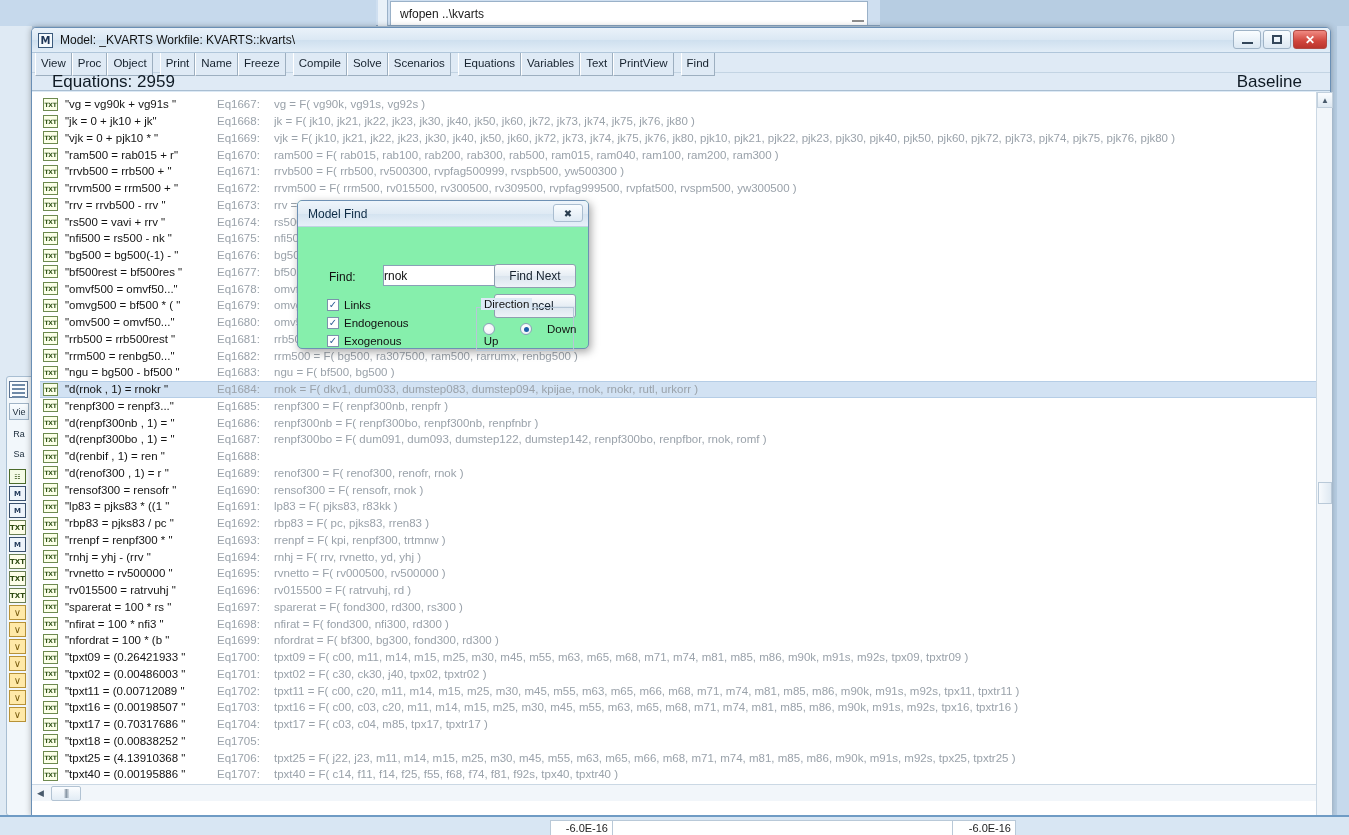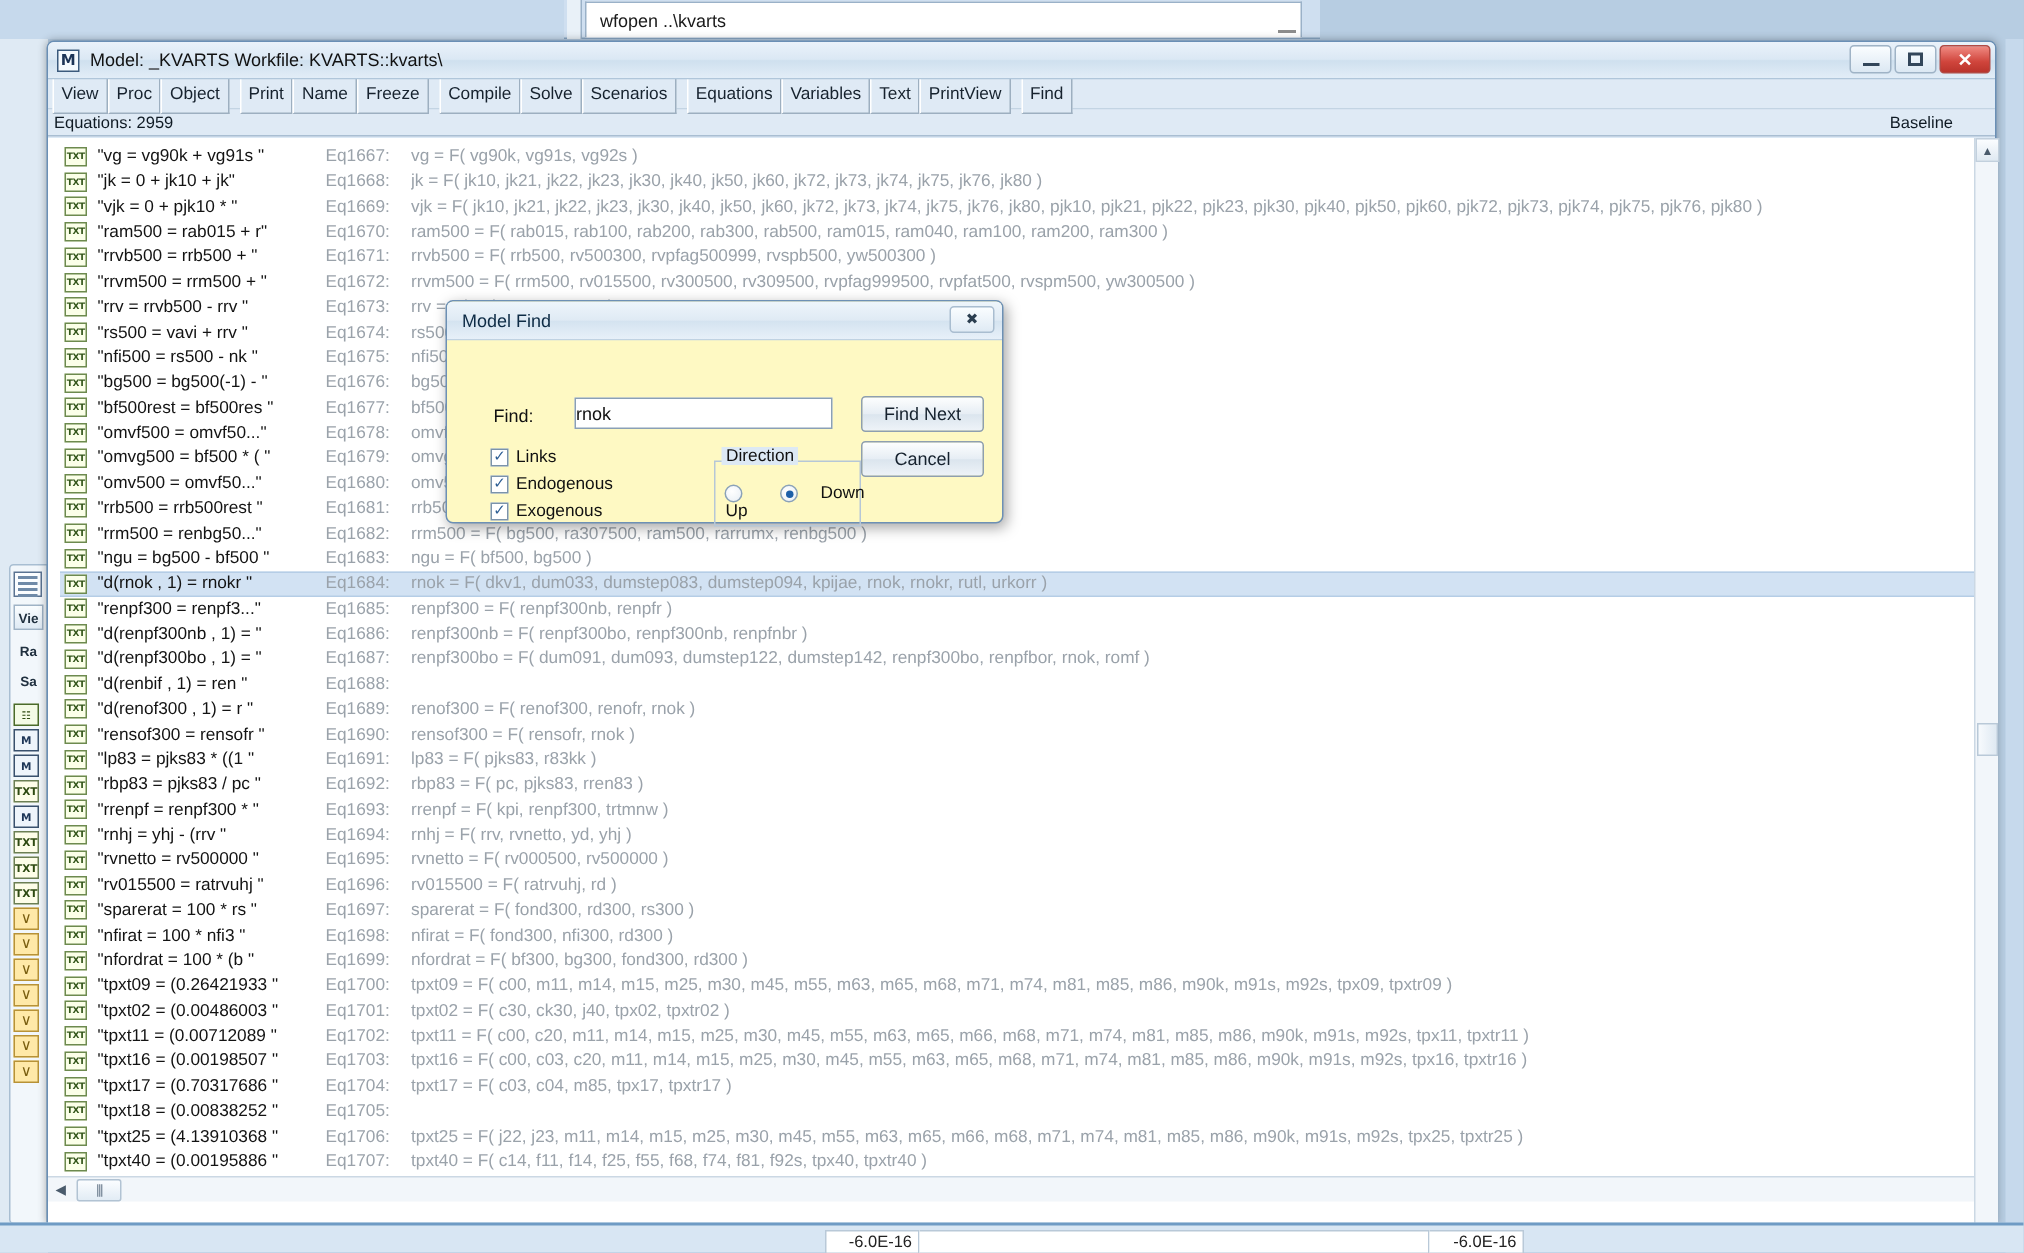--- a/index.html
+++ b/index.html
@@ -55,21 +55,21 @@
   }
   #bg-left-inner {
     position: absolute; left: 6px; top: 350px; width: 26px; height: 440px;
     background: #f2f7fb;
     border: 1px solid #a8bed2;
     border-radius: 3px 0 0 3px;
   }
   .bg-mini-btn {
     position: absolute; left: 9px; width: 20px; height: 17px;
     display: flex; align-items: center; justify-content: center;
-    font-size: 9px; color: #20303f; font-weight: bold;
+    font-size: 9px; color: #20303f;
   }
   .bg-icon-sq {
     position: absolute; left: 9px; width: 17px; height: 15px;
     border: 1px solid #6b7f54;
     background: #fdfde8;
     font-size: 7px; font-weight: bold; color: #2e4a12;
     display: flex; align-items: center; justify-content: center;
     font-family: "DejaVu Sans", sans-serif;
   }
   .bg-icon-sq.blue { border-color:#39506d; background:#eef4fb; color:#1d3557; }
@@ -180,22 +180,22 @@
     white-space: nowrap;
   }
   .tb-gap { width: 7px; }
 
   
   #infobar {
     height: 18px;
     background: #dfeaf5;
     border-bottom: 1px solid #a9bed2;
     display: flex; align-items: center; justify-content: space-between;
-    padding: 0 4px 0 4px;
-    font-size: 11px; color: #0f1a24;
+    padding: 0 4px 0 20px;
+    font-size: 17px; color: #0f1a24;
   }
   #infobar-right { padding-right: 24px; }
 
   
   #list-area {
     position: absolute; left: 0; top: 64px;
     width: 1300px; height: 725px;
     background: #ffffff;
   }
   #list-scroll {
@@ -277,22 +277,22 @@
     width: 30px; height: 15px; margin-left: 2px;
     background: linear-gradient(to bottom,#fbfdff,#e2ecf5);
     border: 1px solid #b2c3d3; border-radius: 2px;
     display:flex; align-items:center; justify-content:center;
     font-size: 9px; color: #6a7b8c; letter-spacing: -1px;
   }
 
   
   #find-dialog {
     position: absolute; left: 265px; top: 172px;
-    width: 372px; height: 149px;
-    background: #fef9c3;
+    width: 292px; height: 149px;
+    background: #86efac;
     border: 1px solid #6d90b4;
     border-radius: 5px;
     box-shadow: 2px 3px 9px rgba(0,0,0,0.35);
   }
   #fd-titlebar {
     height: 26px;
     background: linear-gradient(to bottom,#eef5fb,#dfeaf4 50%, #d4e3f0 52%, #e7f0f9);
     border-bottom: 1px solid #c0d2e2;
     border-radius: 4px 4px 0 0;
     display: flex; align-items: center;

